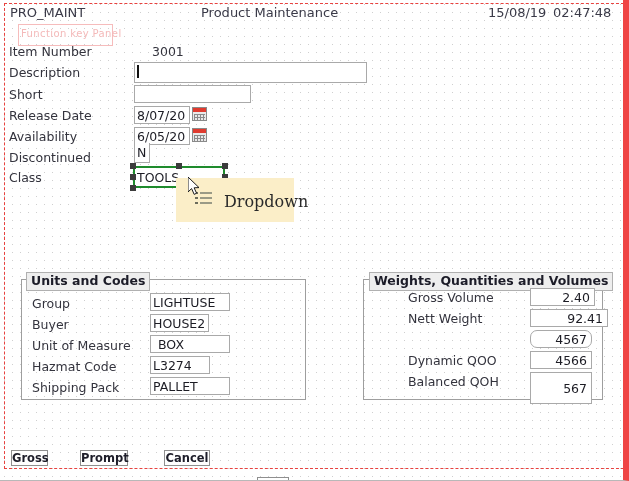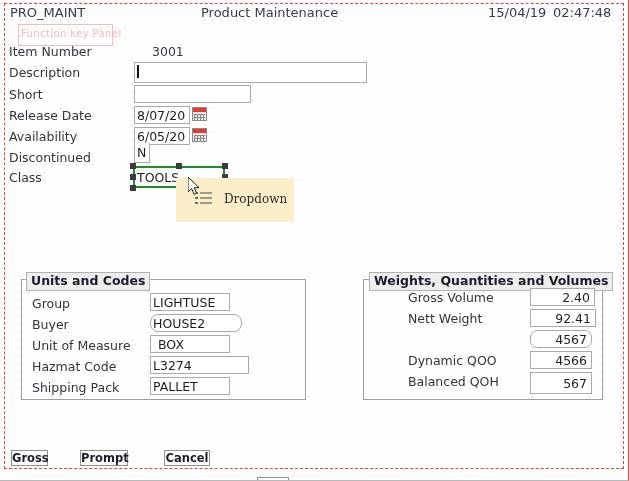--- a/index.html
+++ b/index.html
@@ -10,21 +10,21 @@
   #canvas {
     position: relative;
     width: 629px;
     height: 481px;
     background: #ffffff;
     font-family: "DejaVu Sans", "Liberation Sans", sans-serif;
     font-size: 12px;
     color: #2b2b33;
     overflow: hidden;
     box-sizing: border-box;
-    border-right: 1px solid #ef4444;
+    border-right: 6px solid #ef4444;
     border-bottom: 1px solid #b8b8b8;
   }
   
   #grid {
     position: absolute;
     left: 0; top: 0;
     width: 629px; height: 481px;
     background-image:
       radial-gradient(circle at 0.5px 0.5px, #cfcfcf 0.7px, transparent 0.9px);
     background-size: 8px 8px;
@@ -147,21 +147,21 @@
     position: absolute;
     left: 176px; top: 178px;
     width: 118px; height: 44px;
     background: #fbeec8;
     box-sizing: border-box;
   }
   #tooltip-label {
     position: absolute;
     left: 48px; top: 14px;
     font-family: "DejaVu Serif", "Liberation Serif", serif;
-    font-size: 12px;
+    font-size: 16px;
     color: #2a2a2a;
     white-space: nowrap;
   }
   #tt-icon {
     position: absolute;
     left: 19px; top: 14px;
     width: 17px; height: 13px;
   }
   #tt-icon i {
     position: absolute;
@@ -224,21 +224,21 @@
 </head>
 <body>
 
 <div id="canvas">
 
   <div id="grid"></div>
   <div id="form-boundary"></div>
 
   <div class="hdr" id="hdr-prog">PRO_MAINT</div>
   <div class="hdr" id="hdr-title">Product Maintenance</div>
-  <div class="hdr" id="hdr-date">15/04/19</div>
+  <div class="hdr" id="hdr-date">15/08/19</div>
   <div class="hdr" id="hdr-time">02:47:48</div>
 
   <div id="fkp"></div>
   <div id="fkp-label">Function key Panel</div>
 
   <div class="lbl" style="left:9px; top:44px;">Item Number</div>
   <div class="val-static" style="left:152px; top:44px;">3001</div>
 
   <div class="lbl" style="left:9px; top:65px;">Description</div>
   <input class="field" style="left: 134px; top: 62px; width: 233px; height: 21px;" value="" placeholder="">
@@ -293,46 +293,46 @@
     <polygon points="0,0 0,15 3.6,11.6 6.2,17.4 8.6,16.2 6.1,10.8 11,10.6" fill="#ffffff" stroke="#1a1a1a" stroke-width="1"></polygon>
   </svg>
 
   <div class="groupbox" style="left:21px; top:279px; width:285px; height:121px;"></div>
   <div class="group-title" style="left:26px; top:272px;">Units and Codes</div>
 
   <div class="lbl" style="left:32px; top:296px;">Group</div>
   <input class="field" style="left: 150px; top: 293px; width: 80px; height: 18px;" value="LIGHTUSE">
 
   <div class="lbl" style="left:32px; top:317px;">Buyer</div>
-  <input class="field" style="left: 150px; top: 314px; width: 92px; height: 18px; border-radius: 8px;" value="HOUSE2">
+  <input class="field" style="left: 150px; top: 314px; width: 59px; height: 18px;" value="HOUSE2">
 
   <div class="lbl" style="left:32px; top:338px;">Unit of Measure</div>
   <input class="field" style="left: 150px; top: 335px; width: 80px; height: 18px; padding-left: 7px;" value="BOX">
 
   <div class="lbl" style="left:32px; top:359px;">Hazmat Code</div>
-  <input class="field" style="left: 150px; top: 356px; width: 99px; height: 18px;" value="L3274">
+  <input class="field" style="left: 150px; top: 356px; width: 60px; height: 18px;" value="L3274">
 
   <div class="lbl" style="left:32px; top:380px;">Shipping Pack</div>
   <input class="field" style="left: 150px; top: 377px; width: 80px; height: 18px;" value="PALLET">
 
   <div class="groupbox" style="left:363px; top:279px; width:240px; height:121px;"></div>
   <div class="group-title" style="left:369px; top:272px;">Weights, Quantities and Volumes</div>
 
   <div class="lbl" style="left:408px; top:290px;">Gross Volume</div>
   <input class="field right" style="left: 530px; top: 288px; width: 65px; height: 18px;" value="2.40">
 
   <div class="lbl" style="left:408px; top:311px;">Nett Weight</div>
-  <input class="field right" style="left: 530px; top: 309px; width: 66px; height: 18px;" value="92.41">
+  <input class="field right" style="left: 530px; top: 309px; width: 78px; height: 18px;" value="92.41">
 
   <input class="field right" style="left: 530px; top: 330px; width: 62px; height: 18px; border-radius: 7px;" value="4567">
 
   <div class="lbl" style="left:408px; top:353px;">Dynamic QOO</div>
   <input class="field right" style="left: 530px; top: 351px; width: 62px; height: 18px;" value="4566">
 
   <div class="lbl" style="left:408px; top:374px;">Balanced QOH</div>
-  <input class="field right" style="left: 530px; top: 372px; width: 62px; height: 22px;" value="567">
+  <input class="field right" style="left: 530px; top: 372px; width: 62px; height: 32px;" value="567">
 
   <button class="btn" style="left:11px; width:37px;">Gross</button>
   <button class="btn" style="left:80px; width:48px;">Prompt</button>
   <button class="btn" style="left:164px; width:46px;">Cancel</button>
   <button class="btn" style="left:257px; width:32px;margin-top:27px;">Msq</button>
 
 </div>
 
 </body></html>

